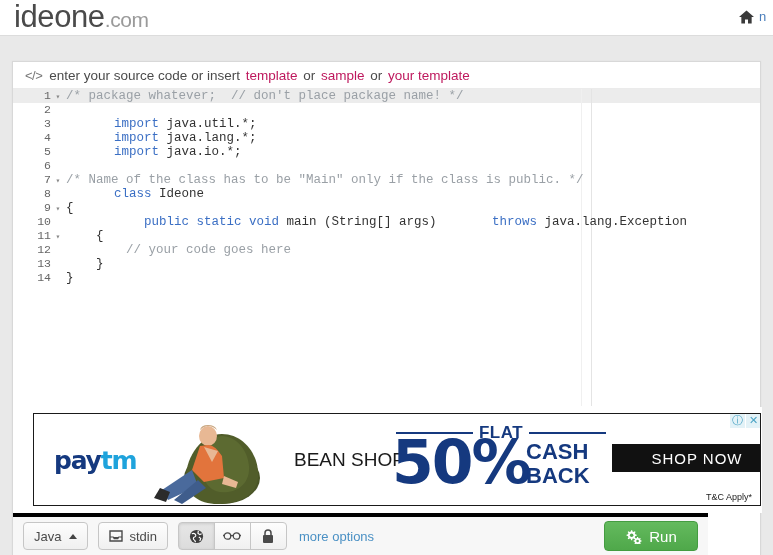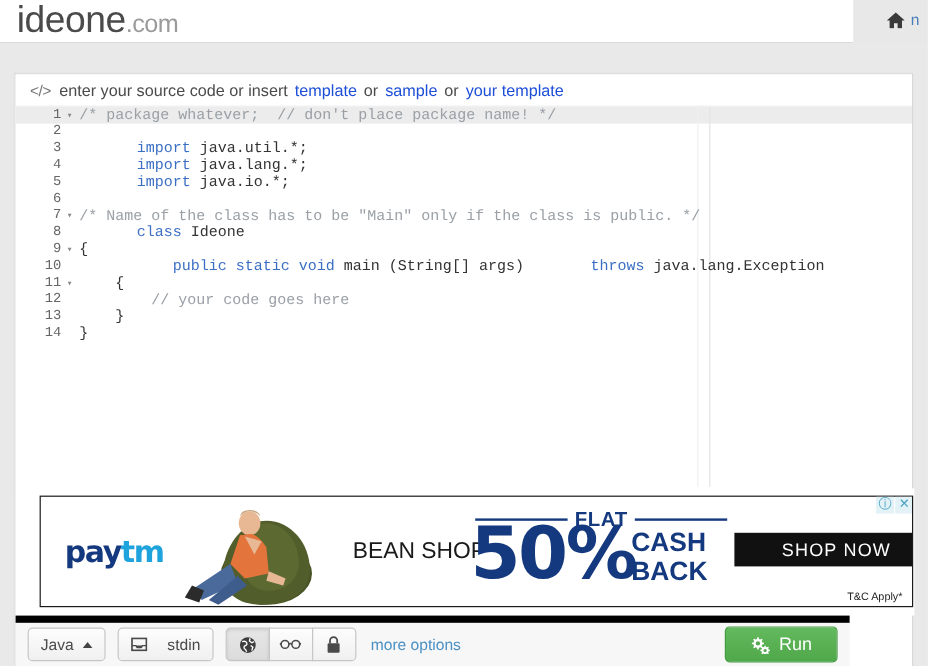--- a/index.html
+++ b/index.html
@@ -6,21 +6,21 @@
   html, body {
     width: 773px; height: 555px;
     overflow: hidden;
     background: #e8e8e8;
     font-family: "Liberation Sans", sans-serif;
   }
 
   
   .header {
     position: absolute; left: 0; top: 0;
-    width: 711px; height: 36px;
+    width: 773px; height: 36px;
     background: #ffffff;
     border-bottom: 1px solid #dcdcdc;
   }
   .header-inner {
     position: relative;
     width: 773px; height: 35px;
     padding-left: 12px;
   }
   .logo {
     position: absolute; left: 14px; top: -1px;
@@ -74,21 +74,21 @@
     border-bottom: 1px solid #ebebeb;
   }
   .code-glyph {
     color: #777;
     font-family: "Liberation Sans", sans-serif;
     font-size: 13px;
     margin-right: 6px;
     letter-spacing: -0.5px;
   }
   .hint-bar a {
-    color: #1d4ed8;
+    color: #be185d;
     text-decoration: none;
     margin: 0 1px;
   }
   .hint-seg { margin: 0 1px; }
 
   
   .editor {
     position: relative;
     height: 317px;
     background: #ffffff;
@@ -234,31 +234,31 @@
     display: flex; align-items: center; justify-content: center;
     font-size: 11px; color: #4aa3c4;
     line-height: 15px;
   }
 
   
   .toolbar {
     position: absolute; left: 0; top: 451px;
     width: 695px; height: 42px;
     background: #f7f7f7;
-    border-top: 6px solid #000000;
+    border-top: 4px solid #000000;
     display: flex; align-items: center;
     padding: 0 10px;
   }
   .btn {
     height: 28px;
     background: linear-gradient(#fdfdfd, #f0f0f0);
     border: 1px solid #c6c6c6;
     border-radius: 4px;
     display: inline-flex; align-items: center; justify-content: center;
-    gap: 16px;
+    gap: 6px;
     padding: 0 10px;
     font-size: 13px; color: #4a4a4a;
     cursor: pointer;
     white-space: nowrap;
   }
   .btn-lang { min-width: 62px; gap: 8px; margin-right: 10px; }
   .caret-up {
     width: 0; height: 0;
     border-left: 4px solid transparent;
     border-right: 4px solid transparent;

